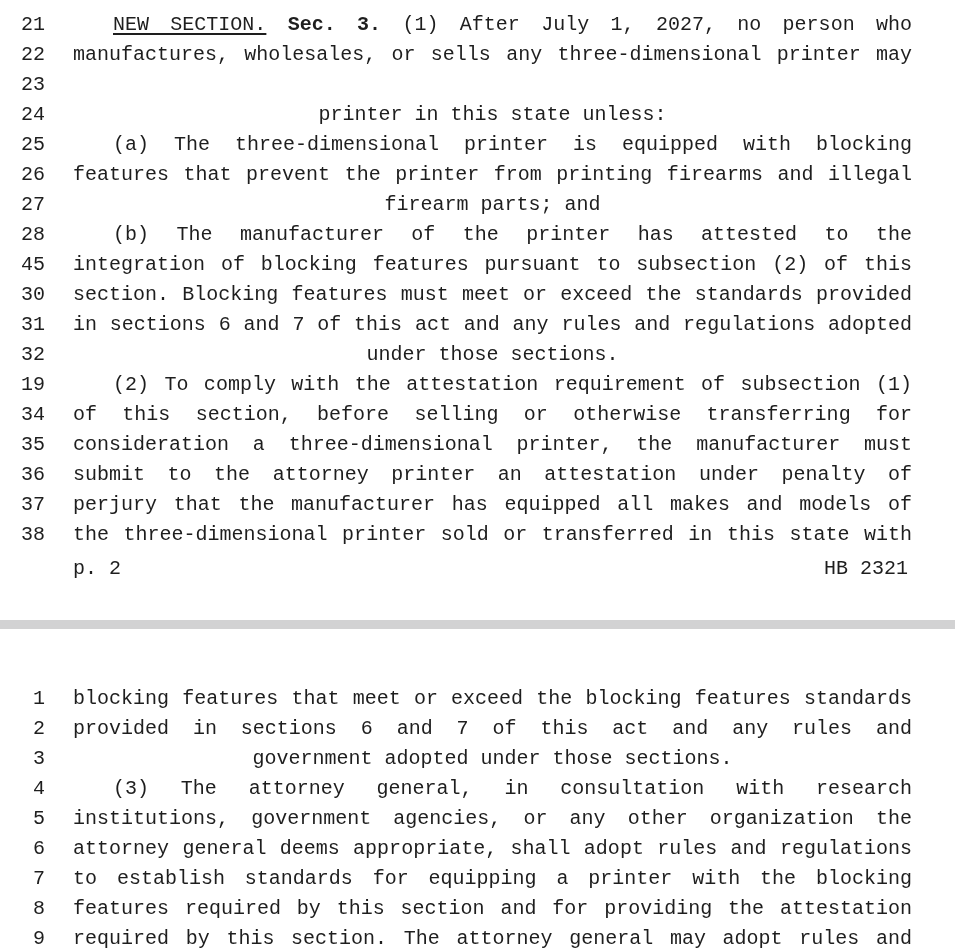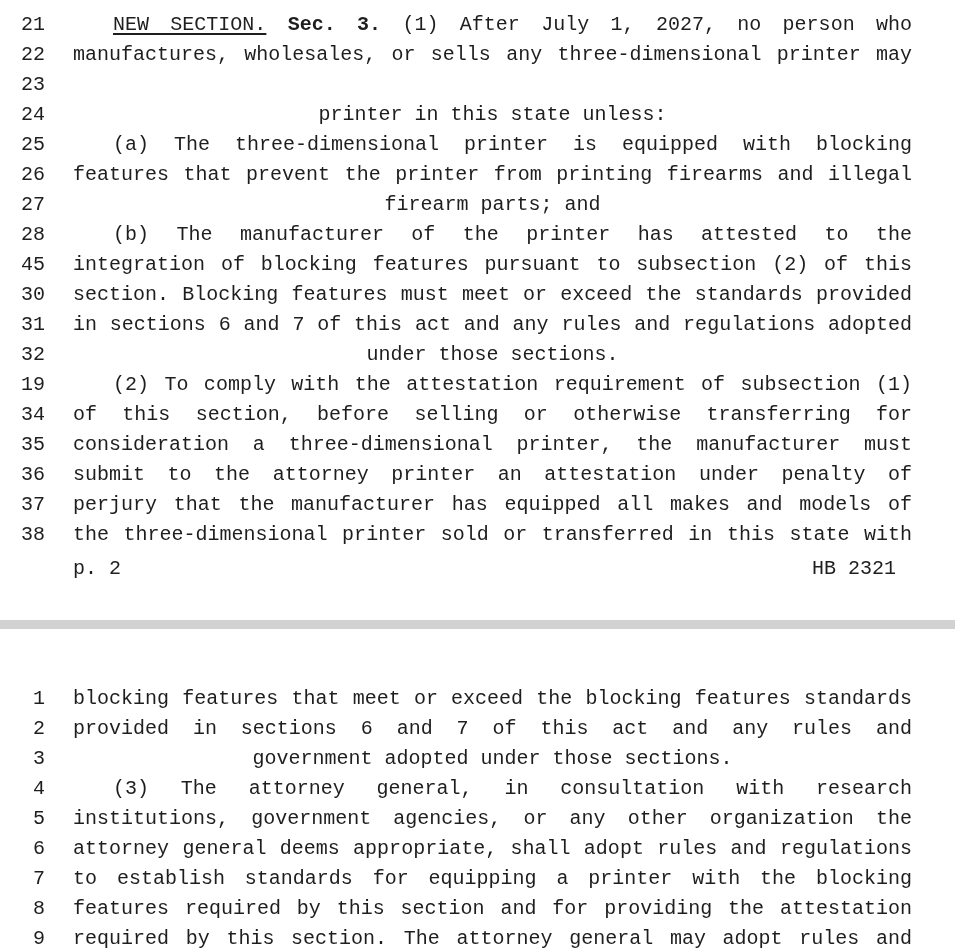--- a/index.html
+++ b/index.html
@@ -62,21 +62,21 @@
   }
   .footer-row {
     margin-top: 4px;
   }
   .footer-txt {
     position: relative;
     text-align: left;
   }
   .bill-num {
     position: absolute;
-    right: 16px;
+    right: 4px;
     top: 0;
   }
   .separator {
     width: 955px;
     height: 9px;
     background: var(--separator-color, #d2d2d3);
   }
 </style>
 </head>
 <body>

